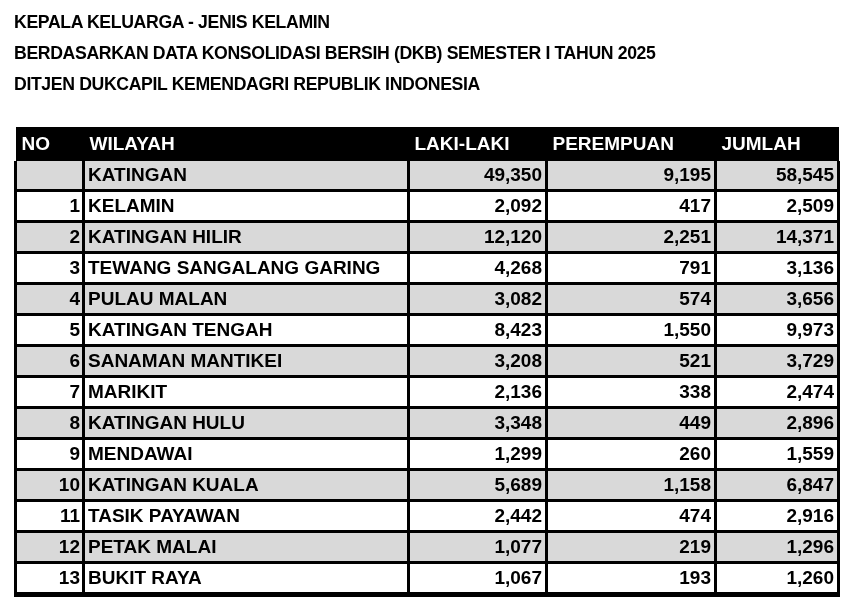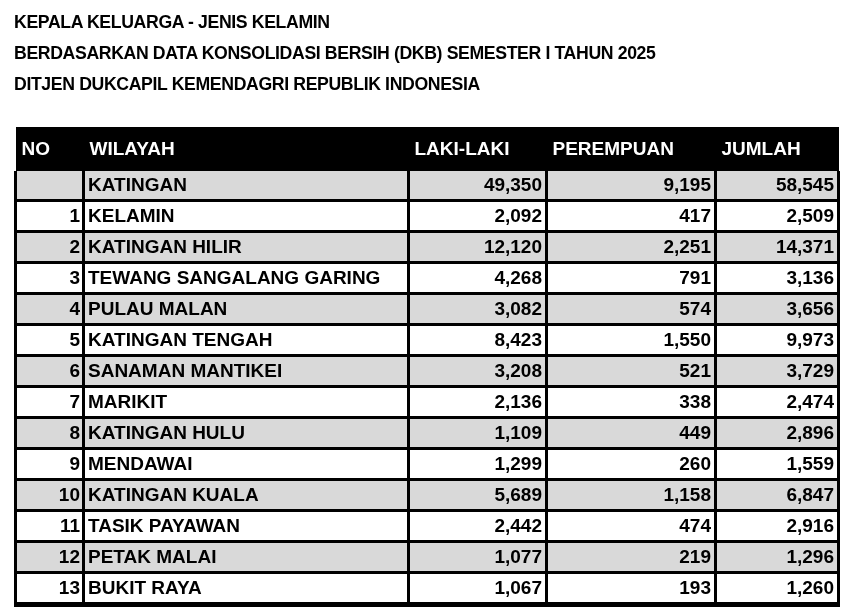--- a/index.html
+++ b/index.html
@@ -18,21 +18,21 @@
     position: absolute; left: 14px; top: 127px;
     border-collapse: collapse; table-layout: fixed;
     font-weight: bold; font-size: 19px;
   }
   table.data col.c-no { width: 68px; }
   table.data col.c-wil { width: 325px; }
   table.data col.c-l { width: 138px; }
   table.data col.c-p { width: 169px; }
   table.data col.c-j { width: 123px; }
   thead th {
-    background: #000; color: #fff; height: 44px; padding: 0 6px;
+    background: #000; color: #fff; height: 34px; padding: 0 6px;
     text-align: left; font-weight: bold; white-space: nowrap;
     border: none;
   }
   tbody td {
     height: 28px; padding: 0 4px; border: 3px solid #000;
     white-space: nowrap; overflow: hidden;
   }
   tbody tr:first-child td { border-top: none; }
   tbody tr:last-child td { border-bottom-width: 5px; margin-top: 32px; }
   tbody tr.shade td { background: #d9d9d9; margin-top: 18px; }
@@ -120,21 +120,21 @@
       <tr class="plain">
         <td class="no">7</td>
         <td class="wil">MARIKIT</td>
         <td class="num">2,136</td>
         <td class="num">338</td>
         <td class="num">2,474</td>
       </tr>
       <tr class="shade">
         <td class="no">8</td>
         <td class="wil">KATINGAN HULU</td>
-        <td class="num">1,109</td>
+        <td class="num">3,348</td>
         <td class="num">449</td>
         <td class="num">2,896</td>
       </tr>
       <tr class="plain">
         <td class="no">9</td>
         <td class="wil">MENDAWAI</td>
         <td class="num">1,299</td>
         <td class="num">260</td>
         <td class="num">1,559</td>
       </tr>

